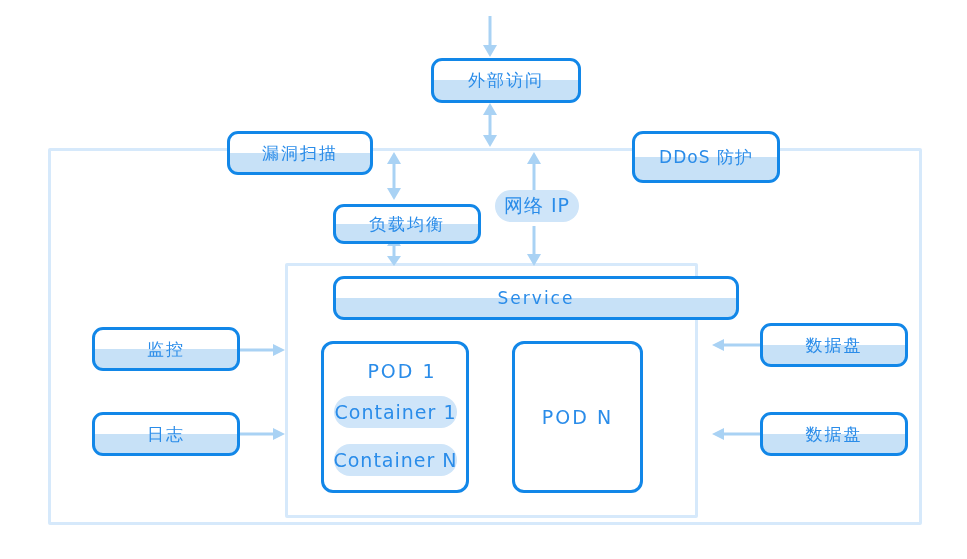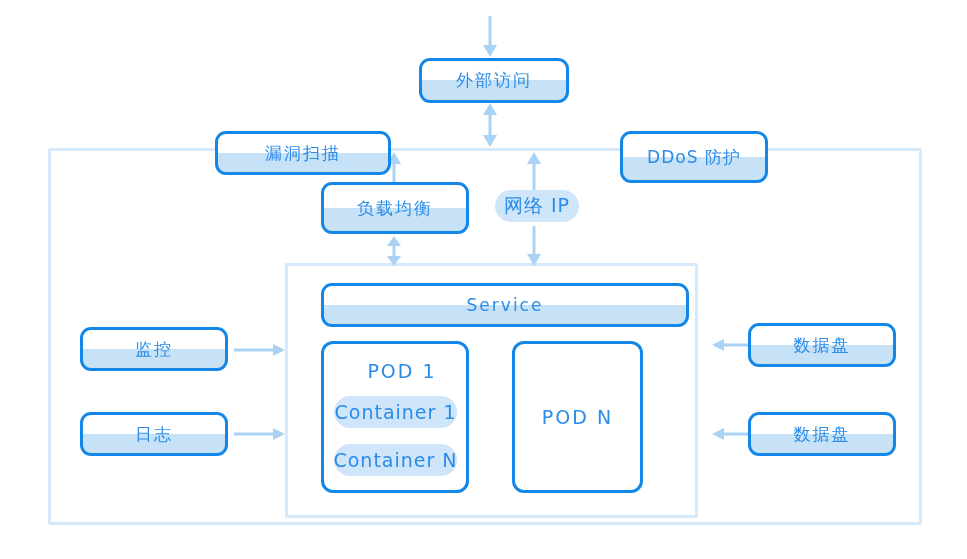--- a/index.html
+++ b/index.html
@@ -49,20 +49,21 @@
     border: 3px solid #1287e8;
     border-radius: 11px;
     background: linear-gradient(to bottom, #ffffff 0%, #ffffff 50%, #c7e1f7 50%, #c7e1f7 100%);
     display: flex;
     align-items: center;
     justify-content: center;
     color: #2a8ce9;
     font-size: 17px;
     letter-spacing: 2px;
     white-space: nowrap;
+    margin-left: 12px;
   }
   .node.wide-label {
     letter-spacing: 1px;
   }
 
   
   .pod {
     position: absolute;
     box-sizing: border-box;
     border: 3px solid #1287e8;
@@ -184,29 +185,29 @@
 
   <div class="arrow" style="left:712px; top:424px; width:52px; height:20px;">
     <svg width="52" height="20" viewBox="0 0 52 20">
       <line class="arrow-line" x1="12" y1="10" x2="52" y2="10"></line>
       <polygon class="arrow-head" points="0,10 12,4 12,16"></polygon>
     </svg>
   </div>
 
   <div class="node" style="left:419px; top:58px; width:150px; height:45px;">外部访问</div>
 
-  <div class="node" style="left:215px; top:131px; width:176px; height:44px;">漏洞扫描</div>
+  <div class="node" style="left:215px; top:131px; width:146px; height:44px;">漏洞扫描</div>
 
   <div class="node wide-label" style="left:620px; top:131px; width:148px; height:52px;">DDoS 防护</div>
 
-  <div class="node" style="left:321px; top:182px; width:148px; height:52px;">负载均衡</div>
+  <div class="node" style="left:321px; top:204px; width:148px; height:40px;">负载均衡</div>
 
   <div class="pill" style="left:495px; top:190px; width:84px; height:32px; border-radius:16px;">网络 IP</div>
 
-  <div class="node" style="left:321px; top:283px; width:368px; height:44px;">Service</div>
+  <div class="node" style="left:321px; top:276px; width:406px; height:44px;">Service</div>
 
   <div class="pod" style="left:321px; top:341px; width:148px; height:152px;">
     <div class="pod-title" style="top:16px;">POD 1</div>
     <div class="pill" style="left:10px; top:52px; width:123px; height:32px;">Container 1</div>
     <div class="pill" style="left:10px; top:100px; width:123px; height:32px;">Container N</div>
   </div>
 
   <div class="pod" style="left:512px; top:341px; width:131px; height:152px; display:flex; align-items:center; justify-content:center;">
     <div>POD N</div>
   </div>

